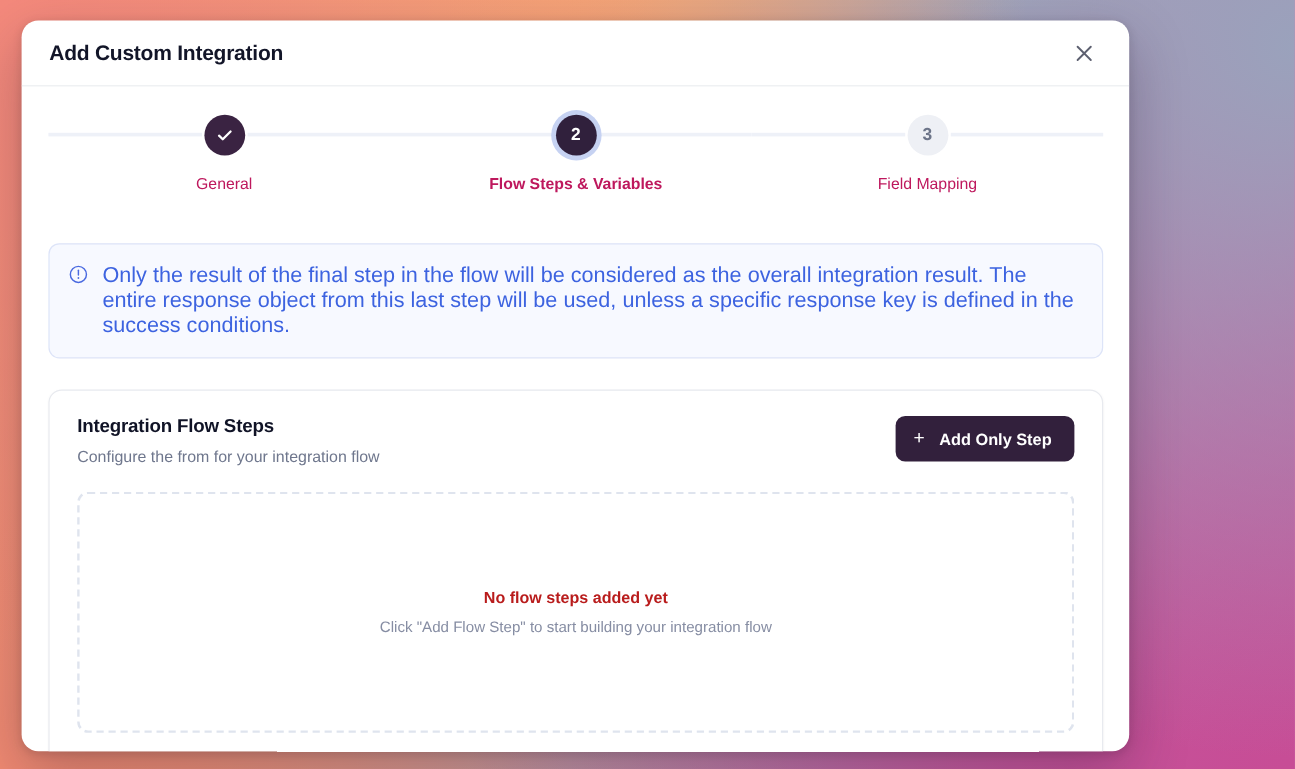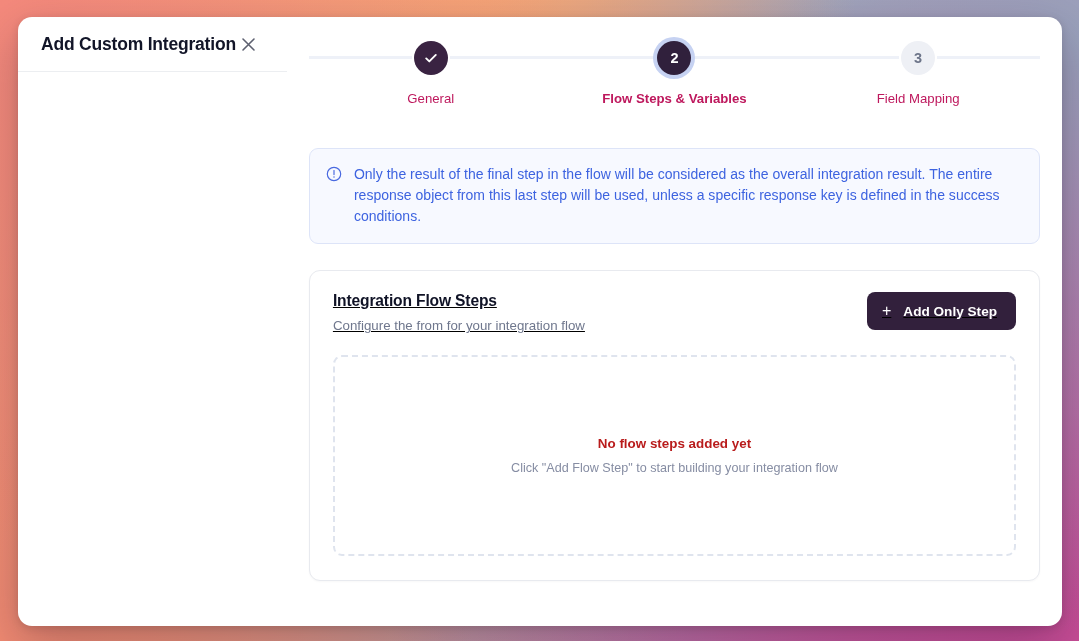--- a/index.html
+++ b/index.html
@@ -34,27 +34,28 @@
       radial-gradient(circle at 100% 100%, #c74d96 0%, rgba(199,77,150,0) 55%),
       radial-gradient(circle at 0% 100%, #f08a72 0%, rgba(240,138,114,0) 55%),
       linear-gradient(120deg, #f2917a 0%, #f2a477 30%, #a9a7bb 58%, #c269a4 85%, #c4539b 100%);
   }
 
   
   .modal {
     position: absolute;
     left: 18px;
     top: 17px;
-    width: 1044px;
+    width: 923px;
     height: 609px;
     background: #ffffff;
     border-radius: 14px;
     box-shadow: 0 18px 48px rgba(30, 12, 40, 0.28), 0 2px 8px rgba(0,0,0,0.12);
     overflow: hidden;
     display: flex;
+    flex-direction: column;
   }
 
   .modal-header {
     height: 55px;
     min-height: 55px;
     border-bottom: 1px solid #eceef1;
     display: flex;
     align-items: center;
     padding: 0 22px 0 23px;
     box-sizing: border-box;
@@ -166,42 +167,41 @@
     gap: 12px;
     box-sizing: border-box;
   }
   .alert-icon {
     flex: 0 0 auto;
     margin-top: 2px;
     color: #4a6ae0;
   }
   .alert-icon svg { display: block; }
   .alert-text {
-    font-size: 14px;
+    font-size: 18px;
     line-height: 21px;
     color: #3d63e0;
     letter-spacing: 0.02px;
   }
 
   
   .card {
     margin-top: 26px;
     margin-bottom: 22px;
     border: 1px solid #e8eaef;
     border-radius: 11px;
     background: #ffffff;
     box-shadow: 0 1px 2px rgba(20,20,40,0.03);
     padding: 21px 23px 24px 23px;
     box-sizing: border-box;
   }
   .card-head {
     display: flex;
     align-items: flex-start;
     justify-content: space-between;
-    text-decoration: underline;
   }
   .card-title {
     font-size: 15.6px;
     font-weight: bold;
     color: #101326;
     letter-spacing: -0.15px;
   }
   .card-sub {
     margin-top: 8px;
     font-size: 13.3px;

